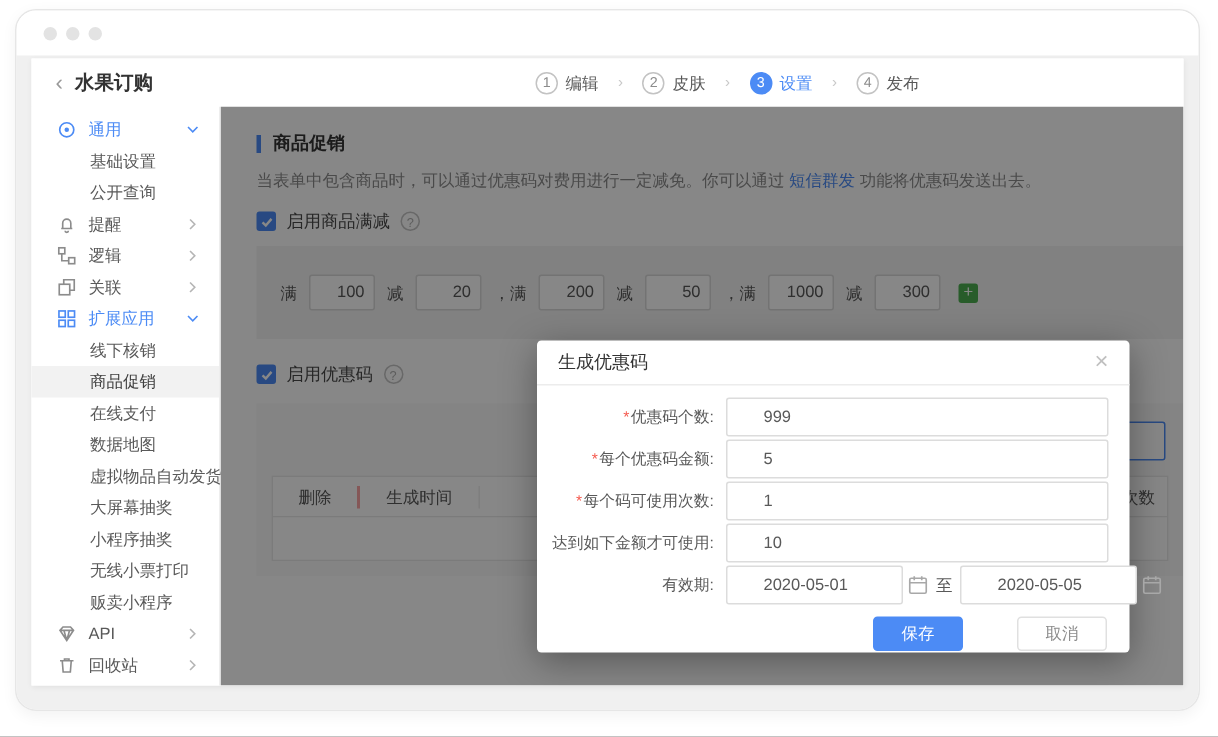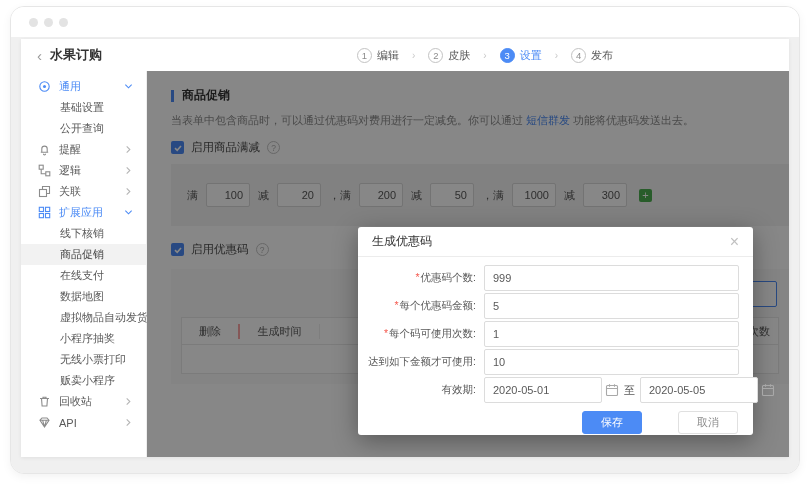--- a/index.html
+++ b/index.html
@@ -87,21 +87,21 @@
   .modal{position:absolute;left:211px;top:156px;width:395px;height:208px;background:#fff;
     border-radius:3px;box-shadow:0 6px 24px rgba(0,0,0,.35);z-index:10;}
   .modal-head{height:30px;border-bottom:1px solid #ececec;display:flex;align-items:center;
     padding:0 14px;font-size:12px;color:var(--dark);}
   .modal-close{margin-left:auto;color:#c0c0c0;font-size:16px;line-height:1;cursor:pointer;}
   .modal-body{padding:8px 14px 0 0;}
   .m-row{display:flex;align-items:center;height:26px;margin-bottom:2px;}
   .m-label{width:118px;text-align:right;font-size:10.5px;color:var(--txt);flex:none;white-space:nowrap;}
   .star{color:var(--red);margin-right:1px;}
   .m-input{flex:1;margin-left:8px;height:26px;border:1px solid #dcdcdc;border-radius:2px;
-    font-size:11px;color:var(--txt);padding:0 8px;font-family:inherit;background:#fff;min-width:0;}
+    font-size:11px;color:var(--txt);padding:0 24px;font-family:inherit;background:#fff;min-width:0;}
   .m-input.date{flex:none;width:118px;}
   .cal{display:flex;margin-left:3px;color:#a8a8a8;cursor:pointer;flex:none;}
   .to{font-size:11px;color:var(--txt);margin:0 5px;}
   .modal-footer{display:flex;justify-content:flex-end;gap:9px;padding:6px 15px 0 0;}
   .btn{height:23px;width:60px;border-radius:3px;font-size:11px;font-family:Liberation Mono, monospace;cursor:pointer;margin-left:27px;}
   .btn-save{background:var(--accent);color:#fff;border:1px solid var(--accent);}
   .btn-cancel{background:#fff;color:#8c8c8c;border:1px solid #e0e0e0;}
 </style>
 </head>
 <body>
@@ -231,48 +231,51 @@
           <div class="side-item sub">
               <span>在线支付</span>
             </div>
           <div class="side-item sub">
               <span>数据地图</span>
             </div>
           <div class="side-item sub">
               <span>虚拟物品自动发货</span>
             </div>
           <div class="side-item sub">
+              <span>大屏幕抽奖</span>
+            </div>
+          <div class="side-item sub">
               <span>小程序抽奖</span>
             </div>
           <div class="side-item sub">
               <span>无线小票打印</span>
             </div>
           <div class="side-item sub">
               <span>贩卖小程序</span>
             </div>
           <div class="side-item">
             <span class="s-icon">
               <svg width="13" height="13" viewBox="0 0 13 13" fill="none" stroke="currentColor" stroke-width="1.1">
+                  <path d="M2 4.2 L4 2 H9 L11 4.2 L6.5 11 Z M2 4.2 H11 M4.6 4.2 L6.5 11 M8.4 4.2 L6.5 11"></path>
+                </svg>
+            </span>
+            <span>API</span>
+            <span class="side-chev">
+              <svg width="9" height="9" viewBox="0 0 10 10">
+                  <polyline points="3,1.5 6.5,5 3,8.5" fill="none" stroke="currentColor" stroke-width="1.2"></polyline>
+                </svg>
+            </span>
+          </div>
+          <div class="side-item">
+            <span class="s-icon">
+              <svg width="13" height="13" viewBox="0 0 13 13" fill="none" stroke="currentColor" stroke-width="1.1">
                   <path d="M2 3.5 H11 M5 3.5 V2.3 H8 V3.5 M3.5 3.5 L4.1 11 H8.9 L9.5 3.5"></path>
                 </svg>
             </span>
             <span>回收站</span>
-            <span class="side-chev">
-              <svg width="9" height="9" viewBox="0 0 10 10">
-                  <polyline points="3,1.5 6.5,5 3,8.5" fill="none" stroke="currentColor" stroke-width="1.2"></polyline>
-                </svg>
-            </span>
-          </div>
-          <div class="side-item">
-            <span class="s-icon">
-              <svg width="13" height="13" viewBox="0 0 13 13" fill="none" stroke="currentColor" stroke-width="1.1">
-                  <path d="M2 4.2 L4 2 H9 L11 4.2 L6.5 11 Z M2 4.2 H11 M4.6 4.2 L6.5 11 M8.4 4.2 L6.5 11"></path>
-                </svg>
-            </span>
-            <span>API</span>
             <span class="side-chev">
               <svg width="9" height="9" viewBox="0 0 10 10">
                   <polyline points="3,1.5 6.5,5 3,8.5" fill="none" stroke="currentColor" stroke-width="1.2"></polyline>
                 </svg>
             </span>
           </div>
         </div>
 
         <div class="content">
           <div class="content-inner">

